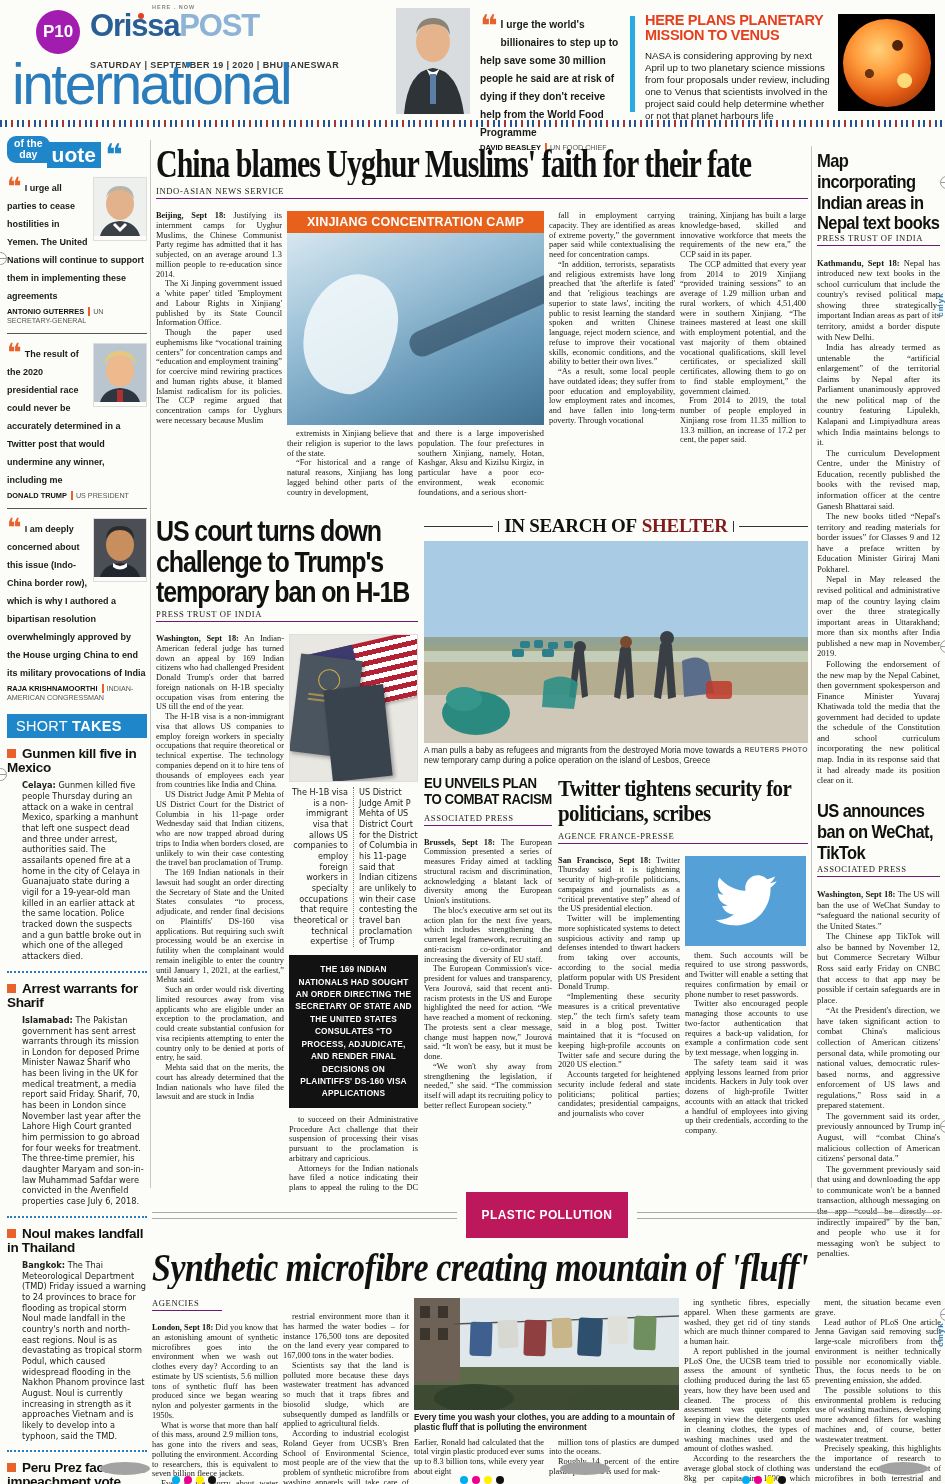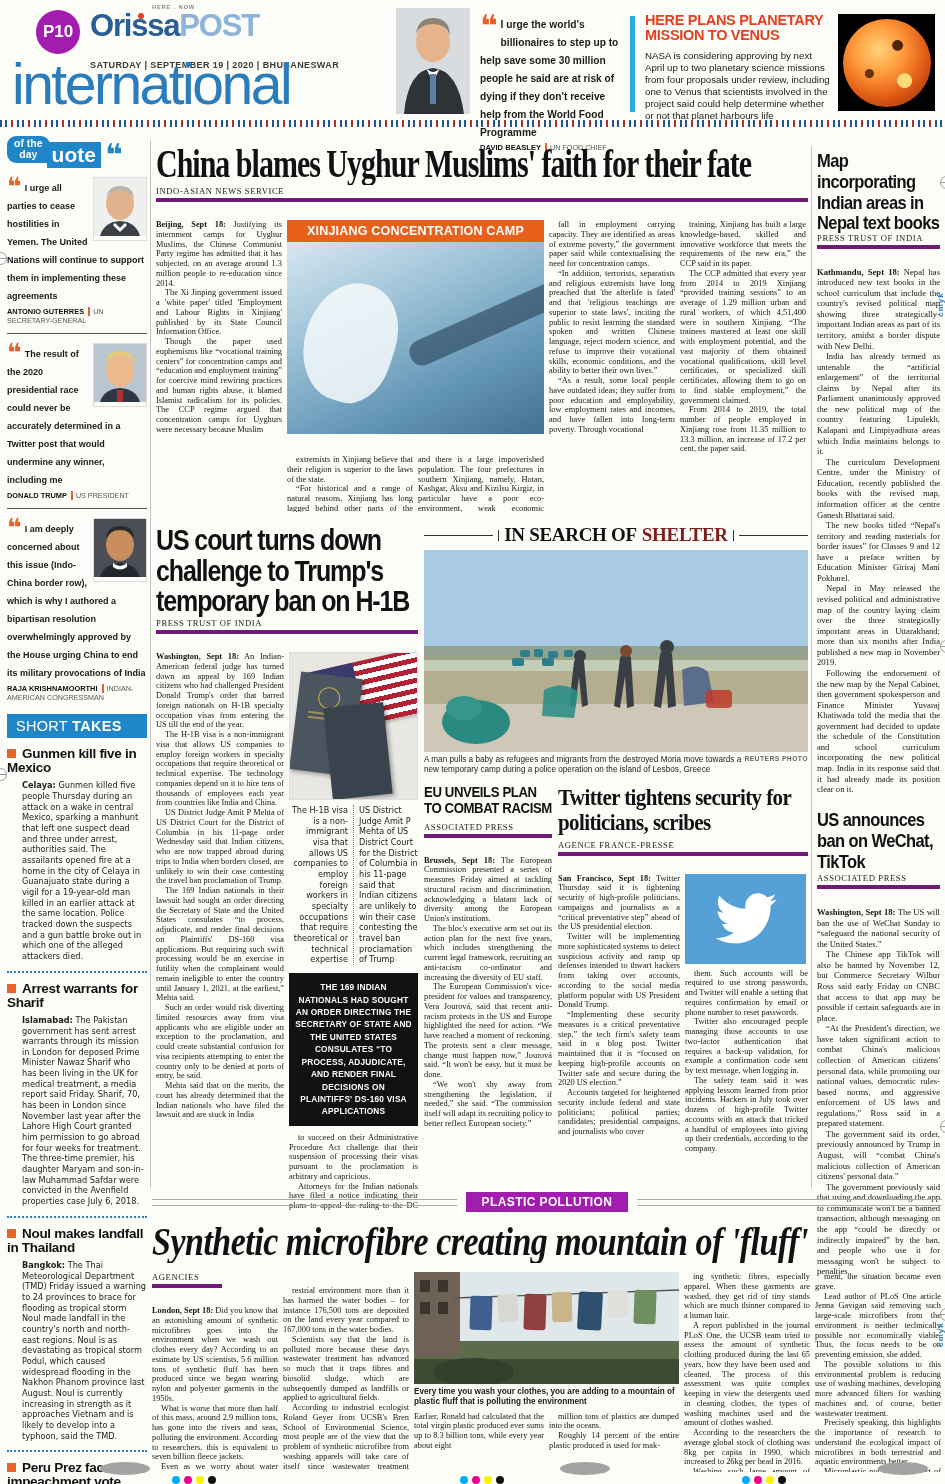--- a/index.html
+++ b/index.html
@@ -30,21 +30,21 @@
     background:radial-gradient(circle at 62% 30%,rgba(60,20,5,.9) 0 6%,transparent 7%),
                radial-gradient(circle at 30% 62%,rgba(70,25,5,.8) 0 5%,transparent 6%),
                radial-gradient(circle at 70% 70%,rgba(255,230,130,.9) 0 8%,transparent 9%),
                radial-gradient(circle at 40% 35%,#ffd27a 0%,#ff9a3a 32%,#e05a14 62%,#7c2806 100%);}
   .tickstrip{height:7px;background:repeating-linear-gradient(90deg,
       #27538e 0 2px,transparent 2px 5px,#27538e 5px 7px,transparent 7px 11px,
       #a83434 11px 13px,transparent 13px 17px);}
 
   
   .byline{font-family:"Liberation Serif",serif;font-size:8.6px;letter-spacing:.6px;color:#222;
-          border-bottom:4px solid #701a75;padding-bottom:2px;margin-bottom:18px;}
+          border-bottom:1px solid #701a75;padding-bottom:2px;margin-bottom:12px;}
   .bodytext p{margin:0;font-family:"Liberation Serif",serif;font-size:8.35px;line-height:1.17;
               text-align:justify;color:#161616;}
   .bodytext .ind p, .bodytext p+p{text-indent:9px;}
   .cols{display:flex;gap:5px;}
   .vrule{width:1px;background:#c6c6c0;}
 
   
   .qod{display:flex;align-items:flex-start;}
   .qod-bub{background:#1f86c9;color:#fff;border-radius:9px 9px 2px 9px;padding:2px 7px 3px;
            font-size:10.5px;font-weight:bold;line-height:1.05;text-align:center;}
@@ -116,21 +116,21 @@
            justify-content:center;margin-bottom:5px;}
 
   
   .rr-h{font-size:16.5px;font-weight:bold;letter-spacing:-.6px;line-height:1.1;
         transform:scaleY(1.15);transform-origin:left top;margin-bottom:10px;}
   .rr .bodytext p{font-size:8.6px;line-height:1.23;}
 
   
   .kick{display:flex;align-items:center;gap:9px;}
   .dlines{flex:1;height:5px;border-top:1px solid #aaa;border-bottom:1px solid #aaa;}
-  .kick-box{background:#a21caf;color:#fff;font-weight:bold;font-size:12px;padding:3px 16px;letter-spacing:.4px;}
+  .kick-box{background:#be185d;color:#fff;font-weight:bold;font-size:12px;padding:16px 16px;letter-spacing:.4px;}
   .pl-h{font-family:"Liberation Serif",serif;font-style:italic;font-weight:bold;font-size:34px;
         letter-spacing:-.5px;transform:scaleY(1.15);transform-origin:left top;white-space:nowrap;
         margin:8px 0 14px;}
   .pl-cap{font-weight:bold;font-size:8.2px;line-height:1.25;margin:3px 0 4px;color:#1a1a1a;}
   .clothes-img{height:112px;position:relative;overflow:hidden;
       background:linear-gradient(#dfe7ea 0 62%,#5d6b4a 62% 78%,#3f4a33 78% 100%);}
 
   
   .reg{width:11px;height:11px;border:1px solid #999;border-radius:50%;background:#fff;}
   .reg::after{content:"";display:block;width:11px;height:1px;background:#999;margin-top:5px;}
@@ -287,21 +287,21 @@
               <p>The Xi Jinping government issued a 'white paper' titled 'Employment and Labour Rights in Xinjiang' published by its State Council Information Office.</p>
               <p>Though the paper used euphemisms like “vocational training centers” for concentration camps and “education and employment training” for coercive mind rewiring practices and human rights abuse, it blamed Islamist radicalism for its policies. The CCP regime argued that concentration camps for Uyghurs were necessary because Muslim</p>
             </div>
         </div>
         <div style="width:257px">
           <div class="china-img-label">XINJIANG CONCENTRATION CAMP</div>
           <div class="china-img">
             <div class="ci-blob"></div>
             <div class="ci-arm"></div>
           </div>
-          <div class="cols" style="margin-top:21px">
+          <div class="cols" style="margin-top:4px">
             <div style="width:126px" class="ind">
                 <p>extremists in Xinjiang believe that their religion is superior to the laws of the state.</p>
                 <p>“For historical and a range of natural reasons, Xinjiang has long lagged behind other parts of the country in development,</p>
               </div>
             <div style="width:126px">
                 <p>and there is a large impoverished population. The four prefectures in southern Xinjiang, namely, Hotan, Kashgar, Aksu and Kizilsu Kirgiz, in particular have a poor eco-environment, weak economic foundations, and a serious short-</p>
               </div>
           </div>
         </div>
         <div style="width:126px" class="ind">

